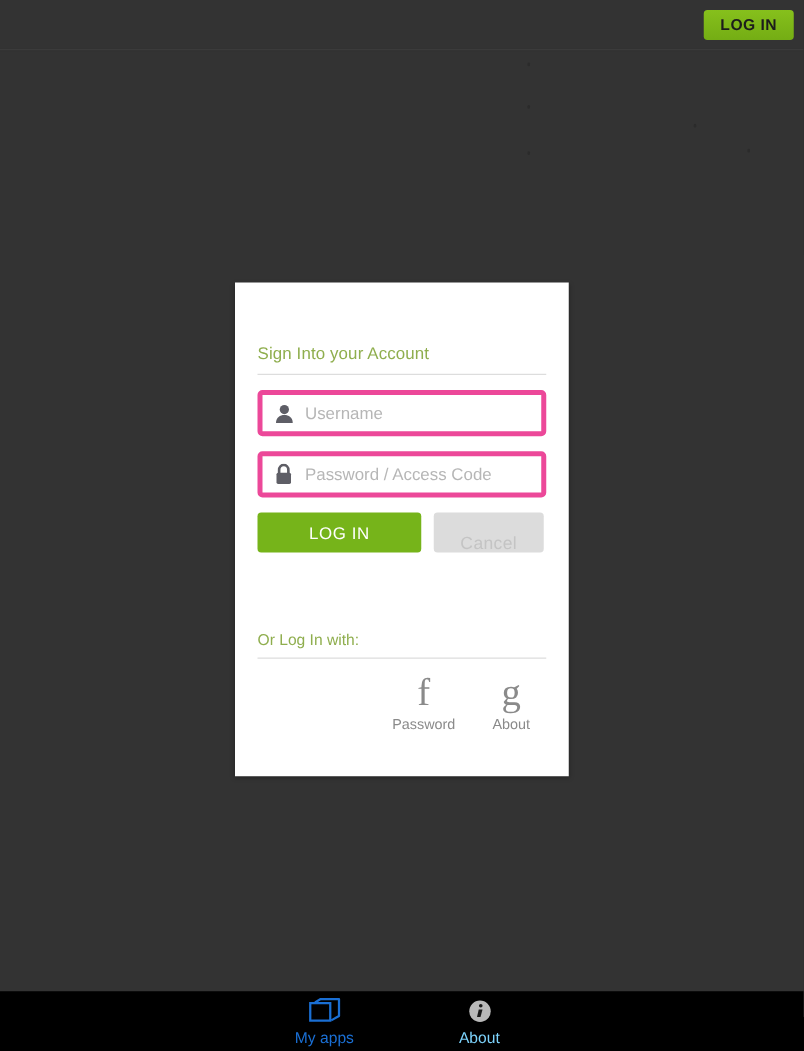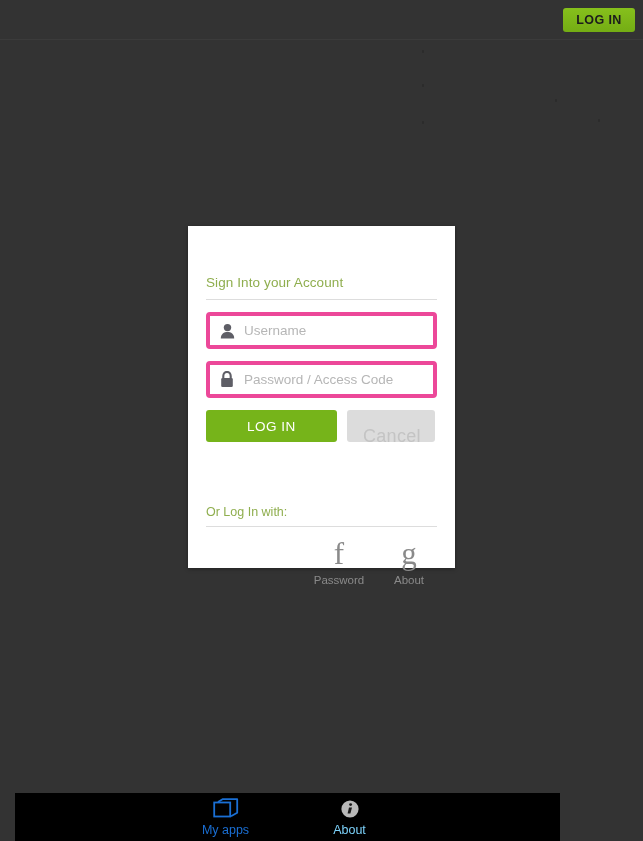--- a/index.html
+++ b/index.html
@@ -73,21 +73,21 @@
     background: #2b2b2b;
     border-radius: 1px;
   }
 
   
   #login-card {
     position: absolute;
     left: 188px;
     top: 226px;
     width: 267px;
-    height: 342px;
+    height: 395px;
     background: #ffffff;
     box-shadow: 0 1px 4px rgba(0,0,0,0.35);
     padding: 0 18px;
   }
 
   #signin-heading {
     margin-top: 48px;
     color: #8fae4e;
     font-size: 13.5px;
     font-weight: normal;
@@ -157,21 +157,21 @@
   }
 
   #cancel-button {
     width: 88px;
     height: 32px;
     background: #dcdcdc;
     border: none;
     border-radius: 3px;
     color: #c4c4c4;
     font-family: "Liberation Sans", sans-serif;
-    font-size: 18px;
+    font-size: 14px;
     letter-spacing: 0.3px;
     cursor: pointer;
     padding: 16px;
   }
 
   #social-heading {
     margin-top: 62px;
     color: #8fae4e;
     font-size: 12.5px;
     font-weight: normal;
@@ -210,29 +210,28 @@
     font-size: 11.5px;
     color: #8a8a8a;
     line-height: 14px;
   }
 
   
   #bottom-nav {
     position: absolute;
     left: 0;
     bottom: 0;
-    width: 545px;
+    width: 643px;
     height: 48px;
     background: #000000;
     display: flex;
     justify-content: center;
     align-items: flex-start;
     gap: 44px;
     padding-top: 5px;
-    margin-left: 15px;
   }
 
   .nav-item {
     width: 80px;
     text-align: center;
     cursor: pointer;
   }
 
   .nav-icon {
     height: 22px;

